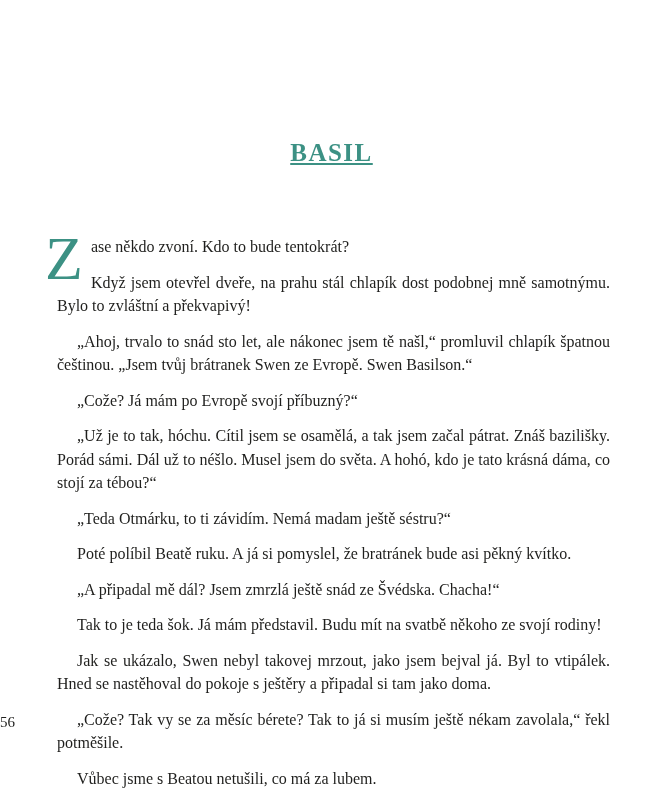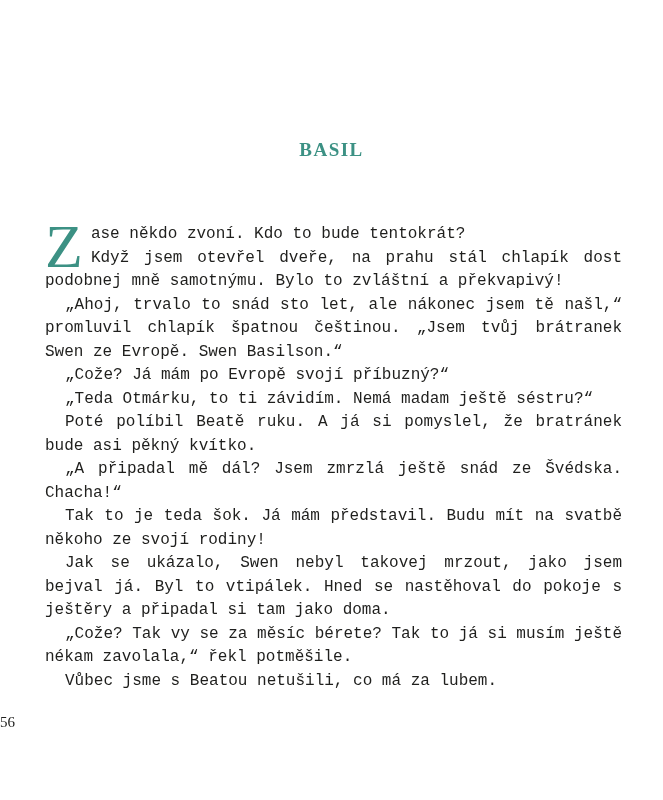--- a/index.html
+++ b/index.html
@@ -18,38 +18,38 @@
     color: var(--ink);
     overflow: hidden;
   }
   .chapter-title {
     position: absolute;
     top: 139px;
     left: 0;
     width: 100%;
     margin: 0;
     text-align: center;
-    font-size: 19px;
+    font-size: 25px;
     font-weight: 700;
     letter-spacing: 1.5px;
     color: var(--accent);
+    text-decoration: underline;
   }
   .body-text {
     position: absolute;
     top: 223px;
     left: 45px;
     width: 577px;
     font-size: 16px;
     line-height: 23.5px;
     text-align: justify;
   }
   .para {
-    margin: 0;
+    margin: 12px;
     text-indent: 20px;
-    font-family: Liberation Mono, monospace;
   }
   .opening-block .para {
     text-indent: 0;
   }
   .dropcap {
     float: left;
     height: 47px;
     line-height: 47px;
     font-size: 62px;
     margin-right: 8px;
@@ -75,20 +75,21 @@
   <div class="body-text">
 
     <div class="opening-block">
       <span class="dropcap">Z</span>
       <p class="para">ase někdo zvoní. Kdo to bude tentokrát?</p>
       <p class="para">Když jsem otevřel dveře, na prahu stál chlapík dost podobnej mně samotnýmu. Bylo to zvláštní a překvapivý!</p>
     </div>
 
     <p class="para">„Ahoj, trvalo to snád sto let, ale nákonec jsem tě našl,“ promluvil chlapík špatnou češtinou. „Jsem tvůj brátranek Swen ze Evropě. Swen Basilson.“</p>
     <p class="para">„Cože? Já mám po Evropě svojí příbuzný?“</p>
+    <p class="para">„Už je to tak, hóchu. Cítil jsem se osamělá, a tak jsem začal pátrat. Znáš bazilišky. Porád sámi. Dál už to néšlo. Musel jsem do světa. A hohó, kdo je tato krásná dáma, co stojí za tébou?“</p>
     <p class="para">„Teda Otmárku, to ti závidím. Nemá madam ještě séstru?“</p>
     <p class="para">Poté políbil Beatě ruku. A já si pomyslel, že bratránek bude asi pěkný kvítko.</p>
     <p class="para">„A připadal mě dál? Jsem zmrzlá ještě snád ze Švédska. Chacha!“</p>
     <p class="para">Tak to je teda šok. Já mám představil. Budu mít na svatbě někoho ze svojí rodiny!</p>
     <p class="para">Jak se ukázalo, Swen nebyl takovej mrzout, jako jsem bejval já. Byl to vtipálek. Hned se nastěhoval do pokoje s ještěry a připadal si tam jako doma.</p>
     <p class="para">„Cože? Tak vy se za měsíc bérete? Tak to já si musím ještě nékam za­volala,“ řekl potměšile.</p>
     <p class="para">Vůbec jsme s Beatou netušili, co má za lubem.</p>
 
   </div>
 

